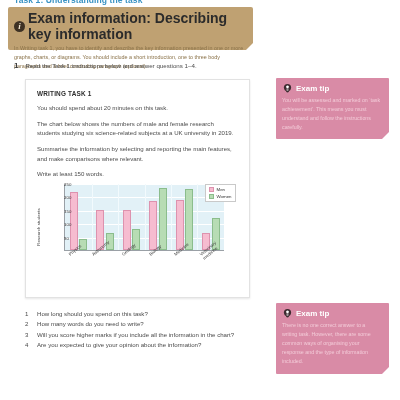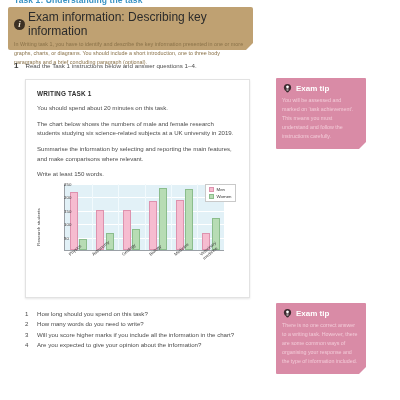--- a/index.html
+++ b/index.html
@@ -33,21 +33,21 @@
   }
   .info-head { display: flex; align-items: center; gap: 3px; }
   .info-icon {
     width: 11px; height: 11px; border-radius: 50%;
     background: #3d3124; color: #f3e7d2;
     font-family: "Liberation Serif", serif;
     font-style: italic; font-weight: bold;
     font-size: 9px; line-height: 11px; text-align: center;
     flex: none;
   }
-  .info-title { font-size: 12px; font-weight: normal; color: #2b2b2b; }
+  .info-title { font-size: 14px; font-weight: bold; color: #2b2b2b; }
   .info-body {
     margin-top: 2px; font-size: 5.4px; line-height: 1.62;
     color: #8a7249;
   }
 
   
   .instruction { position: absolute; left: 14px; top: 61px; display: flex; gap: 7px; }
   .instr-num { font-size: 8px; font-weight: bold; color: #3b3b3b; }
   .instr-text { font-size: 6.2px; color: #4a4a4a; padding-top: 1px; }
 
@@ -126,21 +126,21 @@
   .legend-text { font-size: 4.4px; color: #333; }
 
   
   .questions { position: absolute; left: 25px; top: 310px; width: 235px; }
   .q-row { display: flex; gap: 6px; margin-bottom: 1.5px; }
   .q-num { font-size: 6.1px; color: #4a4a4a; width: 6px; flex: none; }
   .q-text { font-size: 6.1px; line-height: 1.45; color: #4a4a4a; }
 
   
   .tip {
-    position: absolute; width: 90px;
+    position: absolute; width: 113px;
     background: #d98ba6;
     padding: 5px 7px 7px 6px;
     border-radius: 1px;
   }
   .tip::after {
     content: ""; position: absolute; right: 0; bottom: 0;
     border-width: 0 0 7px 7px; border-style: solid;
     border-color: transparent transparent #ffffff transparent;
   }
   .tip1 { left: 276px; top: 78px; }

